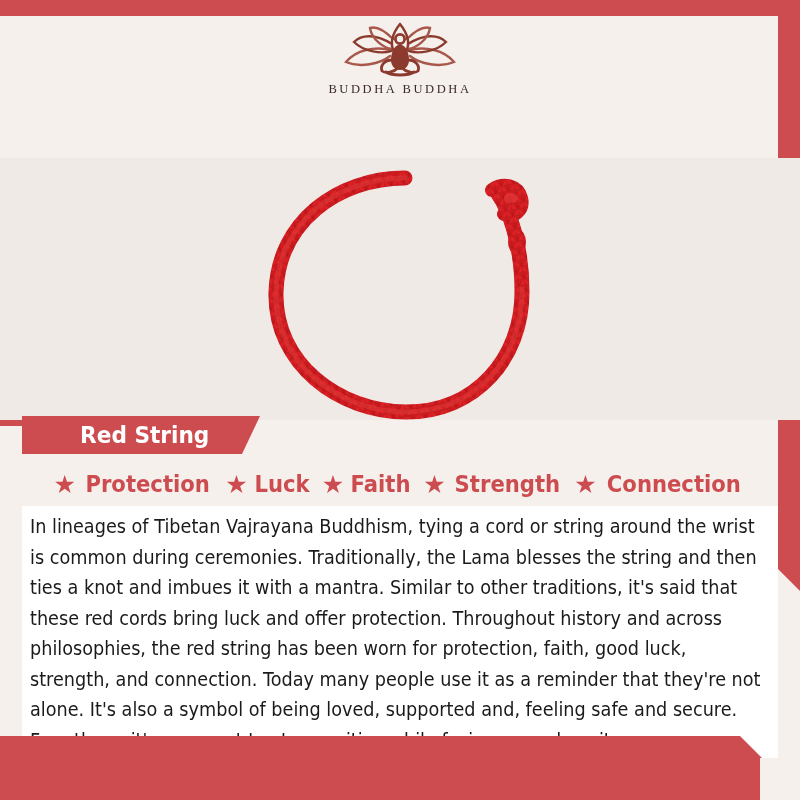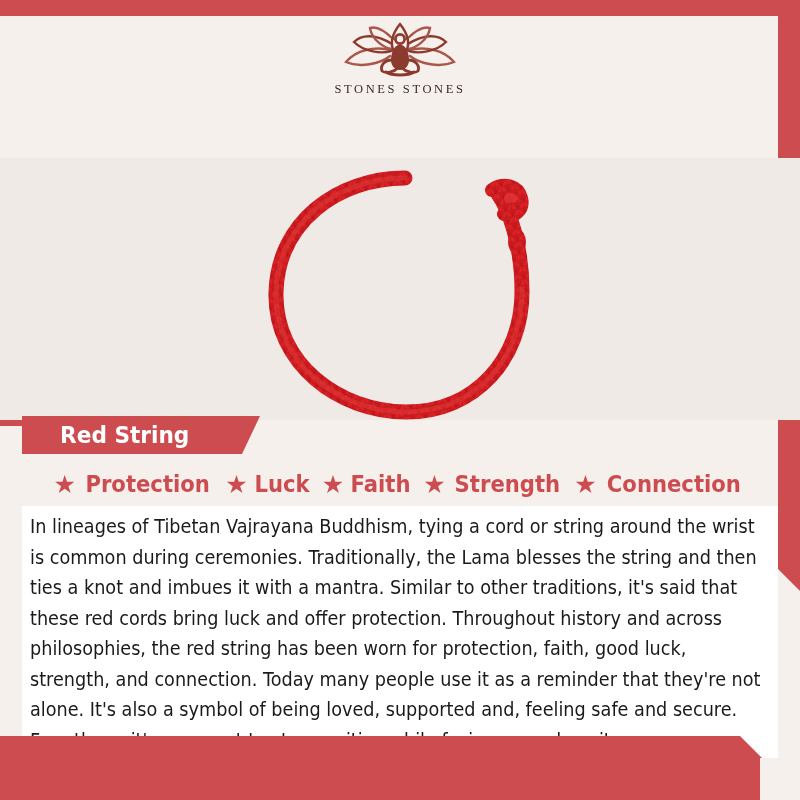--- a/index.html
+++ b/index.html
@@ -111,21 +111,21 @@
 
   
   .name-banner {
     position: absolute;
     left: 22px; top: 416px;
     width: 238px; height: 38px;
     background: #cd4c50;
     clip-path: polygon(0 0, 100% 0, calc(100% - 18px) 100%, 0 100%);
     display: flex;
     align-items: center;
-    padding-left: 34px;
+    padding-left: 54px;
     box-sizing: border-box;
   }
   .name-text {
     font-family: "DejaVu Sans", sans-serif;
     font-weight: bold;
     font-size: 23px;
     color: #ffffff;
     transform: scaleX(0.94);
     white-space: nowrap;
   }
@@ -205,21 +205,21 @@
       </g>
 
       <g fill="none" stroke="#8c3a2e" stroke-width="2.8" stroke-linecap="round">
         <circle cx="70" cy="19" r="4.6" fill="none"></circle>
         <path d="M70 24 C 64 26, 61 32, 61 40 C 61 46, 65 50, 70 50 C 75 50, 79 46, 79 40 C 79 32, 76 26, 70 24 Z" fill="#8c3a2e" stroke="none"></path>
         <path d="M62 40 C 54 40, 50 46, 52 51 C 56 54, 64 52, 68 48"></path>
         <path d="M78 40 C 86 40, 90 46, 88 51 C 84 54, 76 52, 72 48"></path>
         <path d="M56 52 C 62 56, 78 56, 84 52"></path>
       </g>
     </svg>
-    <div class="logo-text">STONES STONES</div>
+    <div class="logo-text">BUDDHA BUDDHA</div>
   </div>
 
 
   <div class="photo-area">
     <svg class="bracelet-svg" width="340" height="280" viewBox="0 0 340 280">
       <defs>
         <linearGradient id="cordg" x1="0" y1="0" x2="1" y2="1">
           <stop offset="0%" stop-color="#e8262a"></stop>
           <stop offset="50%" stop-color="#d81f24"></stop>
           <stop offset="100%" stop-color="#b81418"></stop>

